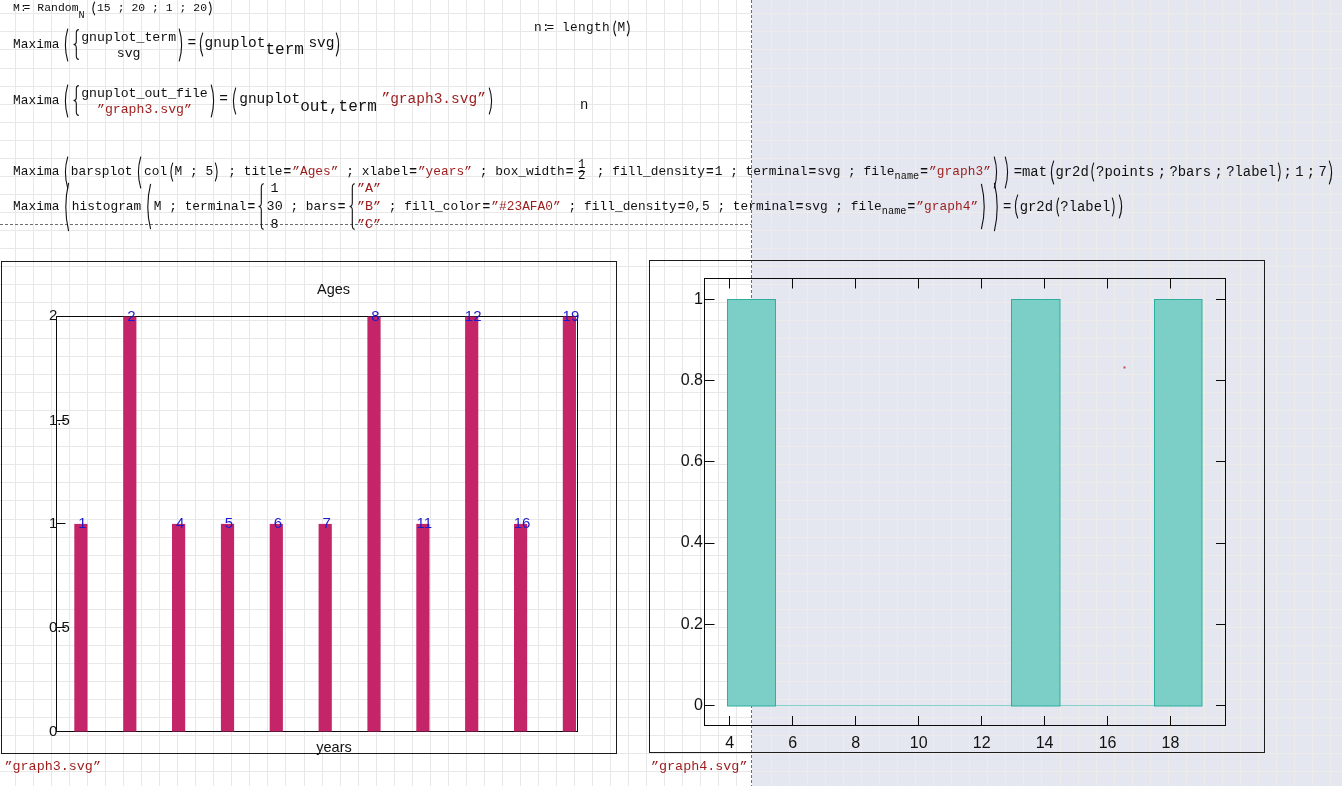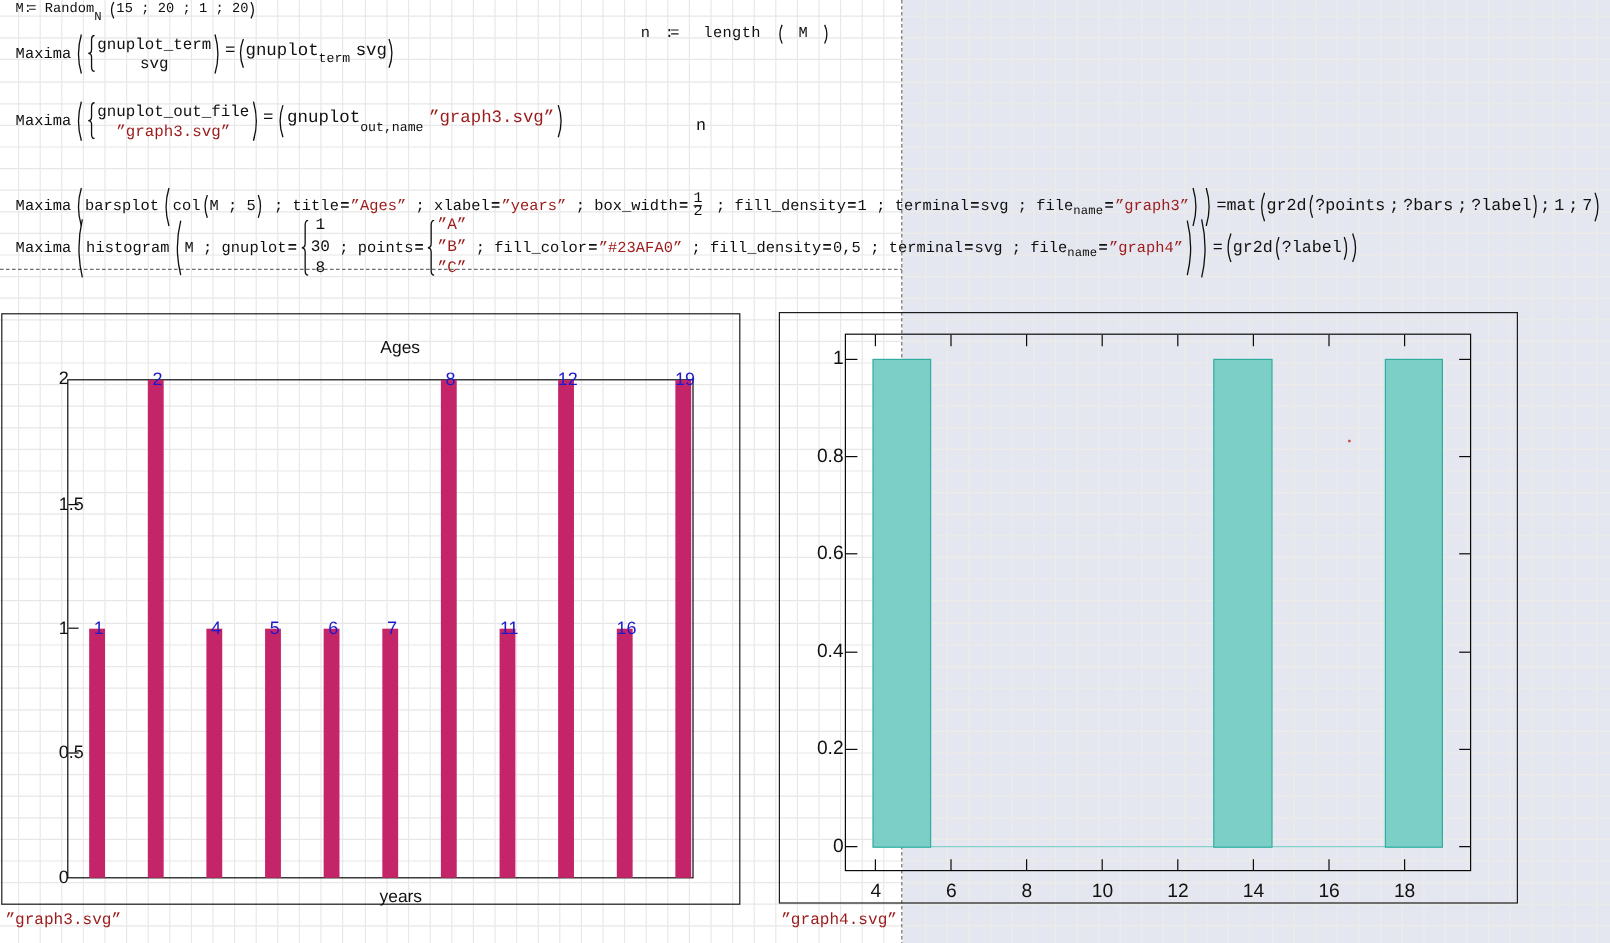--- a/index.html
+++ b/index.html
@@ -16,21 +16,21 @@
 .stk div{height:16.5px;line-height:16.5px;text-align:center;}
 .stk3 div{height:18px;line-height:18px;}
 .pp{fill:none;stroke:#101010;stroke-width:1.1px;}
 svg.p{display:block;margin:0 0.7px;}
 svg.pb{margin:0 2.2px;}
 svg.br{margin:0 1.2px;}
 sub{font-size:10.2px;letter-spacing:0.1px;}
 .asn{letter-spacing:-3.2px;margin-right:3.2px;}
 .res{font-size:13.9px;word-spacing:-5px;letter-spacing:0;}
 .res2{font-size:14.5px;word-spacing:-4.2px;letter-spacing:0;position:relative;top:-1.5px;}
-.res2 sub,sub.res2{font-size:11px;}
+.res2 sub,sub.res2{font-size:16px;}
 .stk3{font-size:13.4px;letter-spacing:0;top:0;}
 .frac{display:inline-flex;flex-direction:column;align-items:center;line-height:9.5px;font-size:12.4px;margin:0 1px;position:relative;top:-1px;min-width:12.5px;}
 .frac .fb{border-top:1px solid #101010;}
 </style>
 </head>
 <body>
 <div id="sheet"></div>
 <div id="gray"></div>
 <svg id="charts" width="1342" height="786" viewBox="0 0 1342 786">
   <g fill="none" stroke="#e8e8e8" stroke-width="1">
@@ -153,21 +153,21 @@
     <text x="4.5" y="770">”graph3.svg”</text>
     <text x="651" y="770">”graph4.svg”</text>
   </g>
 </svg>
 
 <div class="fx flex" style="left:13px;top:-0.5px;height:17px;font-size:11.4px;">M<span class="asn">:=</span> Random<sub style="position:relative;top:8px;">N</sub><svg class="p" style="margin-left:5.5px;" width="6" height="15" viewBox="0 0 6 15">
       <path class="pp" d="M4.8 0.7Q1 7.5 4.8 14.3"></path>
     </svg><span>15 ; 20 ; 1 ; 20</span><svg class="p" width="6" height="15" viewBox="0 0 6 15">
       <path class="pp" d="M1.2 0.7Q5 7.5 1.2 14.3"></path>
     </svg></div>
-<div class="fx flex" style="left:534px;top:20px;height:16px;letter-spacing:0.3px;gap:12px;">n<span class="asn">:=</span> length<svg class="p" width="6" height="17" viewBox="0 0 6 17">
+<div class="fx flex" style="left:534px;top:20px;height:16px;letter-spacing:0.3px;">n<span class="asn">:=</span> length<svg class="p" width="6" height="17" viewBox="0 0 6 17">
       <path class="pp" d="M4.8 0.7Q1 8.5 4.8 16.3"></path>
     </svg><span>M</span><svg class="p" width="6" height="17" viewBox="0 0 6 17">
       <path class="pp" d="M1.2 0.7Q5 8.5 1.2 16.3"></path>
     </svg></div>
 
 <div class="fx flex" style="left:13px;top:27.5px;height:34px;">Maxima<svg class="p pb" width="7" height="34" viewBox="0 0 7 34">
       <path class="pp" d="M5.8 0.7Q1 17 5.8 33.3"></path>
     </svg><svg class="p br" width="8" height="31" viewBox="0 0 8 31">
       <path class="pp" d="M6.8 0.6 Q4.3 0.6 4.3 4.2 L4.3 12.2 Q4.3 15.5 1.5 15.5 Q4.3 15.5 4.3 18.8 L4.3 26.8 Q4.3 30.4 6.8 30.4"></path>
     </svg><span class="stk"><div>gnuplot_term</div><div>svg</div></span><svg class="p pb" width="7" height="34" viewBox="0 0 7 34">
@@ -179,21 +179,21 @@
     </svg></div>
 
 <div class="fx flex" style="left:13px;top:83.5px;height:34px;">Maxima<svg class="p pb" width="7" height="34" viewBox="0 0 7 34">
       <path class="pp" d="M5.8 0.7Q1 17 5.8 33.3"></path>
     </svg><svg class="p br" width="8" height="31" viewBox="0 0 8 31">
       <path class="pp" d="M6.8 0.6 Q4.3 0.6 4.3 4.2 L4.3 12.2 Q4.3 15.5 1.5 15.5 Q4.3 15.5 4.3 18.8 L4.3 26.8 Q4.3 30.4 6.8 30.4"></path>
     </svg><span class="stk"><div>gnuplot_out_file</div><div class="str">”graph3.svg”</div></span><svg class="p pb" width="7" height="34" viewBox="0 0 7 34">
       <path class="pp" d="M1.2 0.7Q6 17 1.2 33.3"></path>
     </svg><span class="res2" id="m4">=</span><svg class="p pb" width="7" height="28" viewBox="0 0 7 28">
       <path class="pp" d="M5.8 0.6Q1 14 5.8 27.4"></path>
-    </svg><span class="res2">gnuplot</span><sub class="res2" style="position:relative;top:6px;">out,name</sub><span class="res2 str"> ”graph3.svg”</span><svg class="p pb" width="7" height="28" viewBox="0 0 7 28">
+    </svg><span class="res2">gnuplot</span><sub class="res2" style="position:relative;top:6px;">out,term</sub><span class="res2 str"> ”graph3.svg”</span><svg class="p pb" width="7" height="28" viewBox="0 0 7 28">
       <path class="pp" d="M1.2 0.6Q6 14 1.2 27.4"></path>
     </svg></div>
 <div class="fx res" style="left:580px;top:97px;">n</div>
 
 <div class="fx flex" style="left:13px;top:157px;height:30px;">Maxima<svg class="p pb" width="7" height="33" viewBox="0 0 7 33">
       <path class="pp" d="M5.8 0.7Q1 16.5 5.8 32.3"></path>
     </svg>barsplot<svg class="p pb" width="7" height="33" viewBox="0 0 7 33">
       <path class="pp" d="M5.8 0.7Q1 16.5 5.8 32.3"></path>
     </svg>col<svg class="p" width="6" height="20" viewBox="0 0 6 20">
       <path class="pp" d="M4.8 0.6Q1 10 4.8 19.4"></path>
@@ -210,23 +210,23 @@
     </svg><span class="res">?points ; ?bars ; ?label</span><svg class="p" width="6" height="20" viewBox="0 0 6 20">
       <path class="pp" d="M1.2 0.6Q5 10 1.2 19.4"></path>
     </svg><span class="res">; 1 ; 7</span><svg class="p" width="7" height="25" viewBox="0 0 7 25">
       <path class="pp" d="M1.2 0.6Q6 12.5 1.2 24.4"></path>
     </svg></div>
 
 <div class="fx flex" style="left:13px;top:179.5px;height:54px;">Maxima<svg class="p pb" width="8" height="50" viewBox="0 0 8 50">
       <path class="pp" d="M6.6 0.8Q1 25 6.6 49.2"></path>
     </svg>histogram<svg class="p pb" width="8" height="47" viewBox="0 0 8 47">
       <path class="pp" d="M6.6 0.8Q1 23.5 6.6 46.2"></path>
-    </svg><span>M ; gnuplot</span><b>=</b><svg class="p br" width="8" height="47" viewBox="0 0 8 47">
+    </svg><span>M ; terminal</span><b>=</b><svg class="p br" width="8" height="47" viewBox="0 0 8 47">
       <path class="pp" d="M6.8 0.7 Q4.3 0.7 4.3 4.8 L4.3 20 Q4.3 23.5 1.5 23.5 Q4.3 23.5 4.3 27 L4.3 42.2 Q4.3 46.3 6.8 46.3"></path>
-    </svg><span class="stk stk3"><div>1</div><div>30</div><div>8</div></span><span> ; points</span><b>=</b><svg class="p br" width="8" height="47" viewBox="0 0 8 47">
+    </svg><span class="stk stk3"><div>1</div><div>30</div><div>8</div></span><span> ; bars</span><b>=</b><svg class="p br" width="8" height="47" viewBox="0 0 8 47">
       <path class="pp" d="M6.8 0.7 Q4.3 0.7 4.3 4.8 L4.3 20 Q4.3 23.5 1.5 23.5 Q4.3 23.5 4.3 27 L4.3 42.2 Q4.3 46.3 6.8 46.3"></path>
     </svg><span class="stk stk3 str"><div>”A”</div><div>”B”</div><div>”C”</div></span><span> ; fill_color</span><b>=</b><span class="str">”#23AFA0”</span><span> ; fill_density</span><b>=</b><span>0,5 ; terminal</span><b>=</b><span>svg ; file</span><sub style="position:relative;top:5px;">name</sub><b>=</b><span class="str">”graph4”</span><svg class="p pb" width="8" height="47" viewBox="0 0 8 47">
       <path class="pp" d="M1.4 0.8Q7 23.5 1.4 46.2"></path>
     </svg><svg class="p pb" width="8" height="50" viewBox="0 0 8 50">
       <path class="pp" d="M1.4 0.8Q7 25 1.4 49.2"></path>
     </svg><span class="res" id="m6">=</span><svg class="p" width="7" height="25" viewBox="0 0 7 25">
       <path class="pp" d="M5.8 0.6Q1 12.5 5.8 24.4"></path>
     </svg><span class="res">gr2d</span><svg class="p" width="6" height="20" viewBox="0 0 6 20">
       <path class="pp" d="M4.8 0.6Q1 10 4.8 19.4"></path>
     </svg><span class="res">?label</span><svg class="p" width="6" height="20" viewBox="0 0 6 20">

